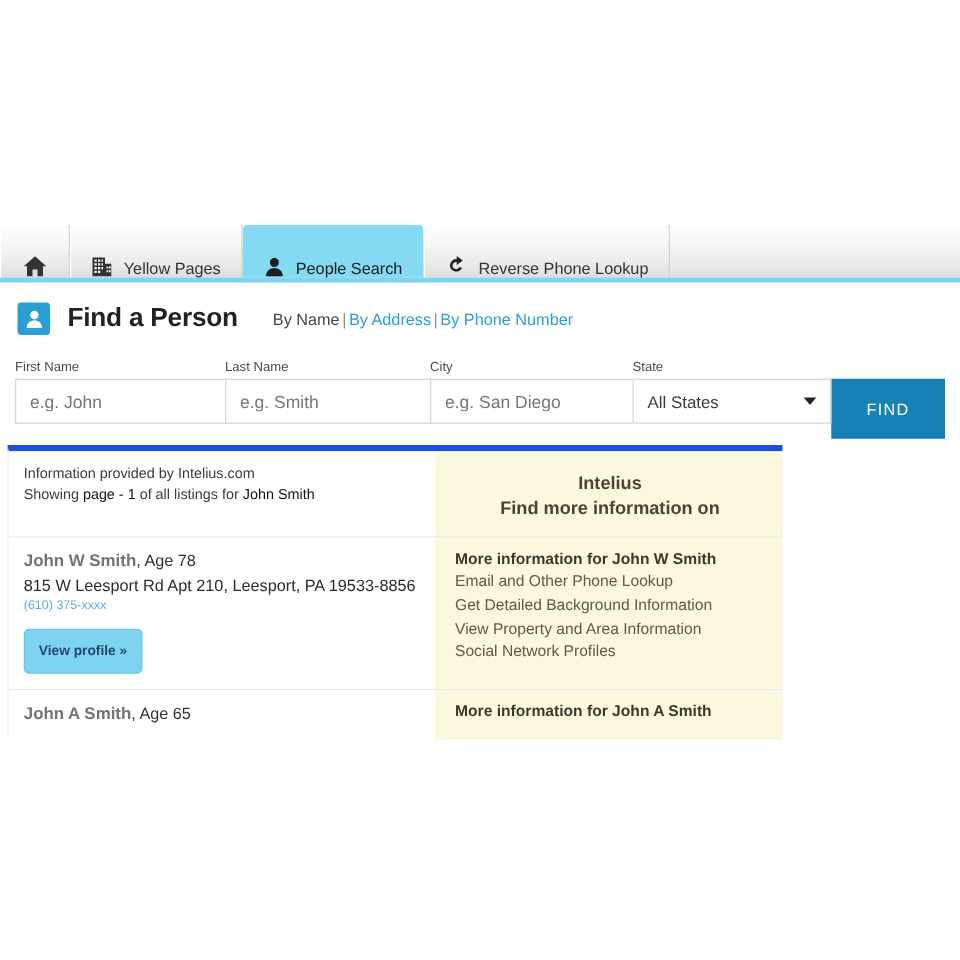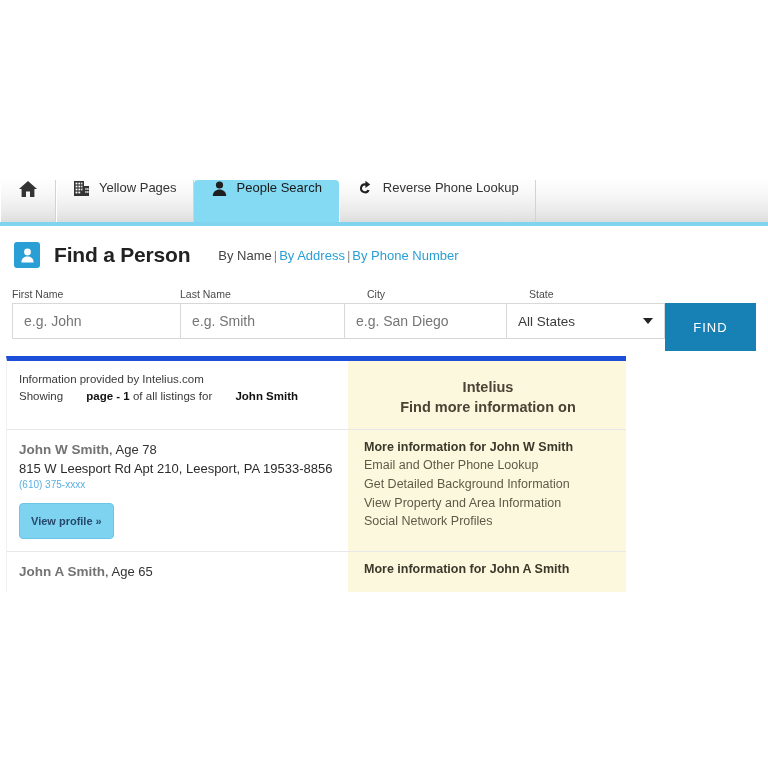--- a/index.html
+++ b/index.html
@@ -26,21 +26,21 @@
     width: 768px;
     height: 46px;
     background: linear-gradient(to bottom, #fefefe 0%, #f7f7f7 35%, #eaeaea 75%, #dddddd 100%);
     border-bottom: 4px solid #7fd4ef;
     box-sizing: border-box;
     display: flex;
     align-items: stretch;
   }
   .tab {
     display: flex;
-    align-items: flex-start;
+    align-items: flex-end;
     gap: 9px;
     padding: 0 16px;
     box-sizing: border-box;
     border-right: 1px solid #d3d3d3;
     border-left: 1px solid #ffffff;
     font-size: 13px;
     color: #333333;
     position: relative;
     height: 42px;
   }
@@ -102,21 +102,21 @@
     width: 744px;
   }
   .labels {
     display: flex;
     font-size: 10.5px;
     color: #4a4a4a;
     margin-bottom: 3px;
   }
   .labels span { display: block; }
   .l1 { width: 168px; }
-  .l2 { width: 187px; }
+  .l2 { width: 164px; }
   .l3 { width: 162px; }
   .l4 { width: 160px; }
 
   .fields {
     display: flex;
     align-items: stretch;
     height: 36px;
   }
   .fields input[type=text] {
     height: 36px;
@@ -193,21 +193,21 @@
     width: 278px;
     box-sizing: border-box;
     padding: 10px 14px 12px 16px;
     background: #fcf8dd;
   }
   .infoline {
     font-size: 11.5px;
     color: #3a3a3a;
     line-height: 1.5;
   }
-  .infoline b { font-weight: bold; color: #111111; margin-left: 20px; }
+  .infoline b { font-weight: normal; color: #111111; }
 
   .promo-title {
     text-align: center;
     font-size: 14.5px;
     font-weight: bold;
     color: #4a4336;
     line-height: 1.35;
     padding-top: 7px;
   }
 

